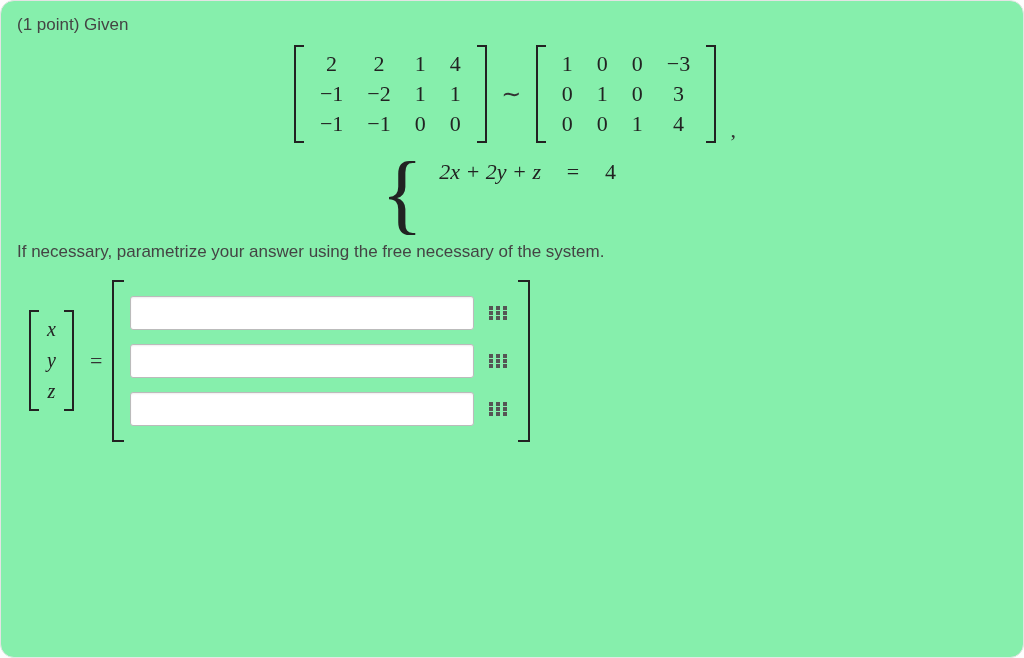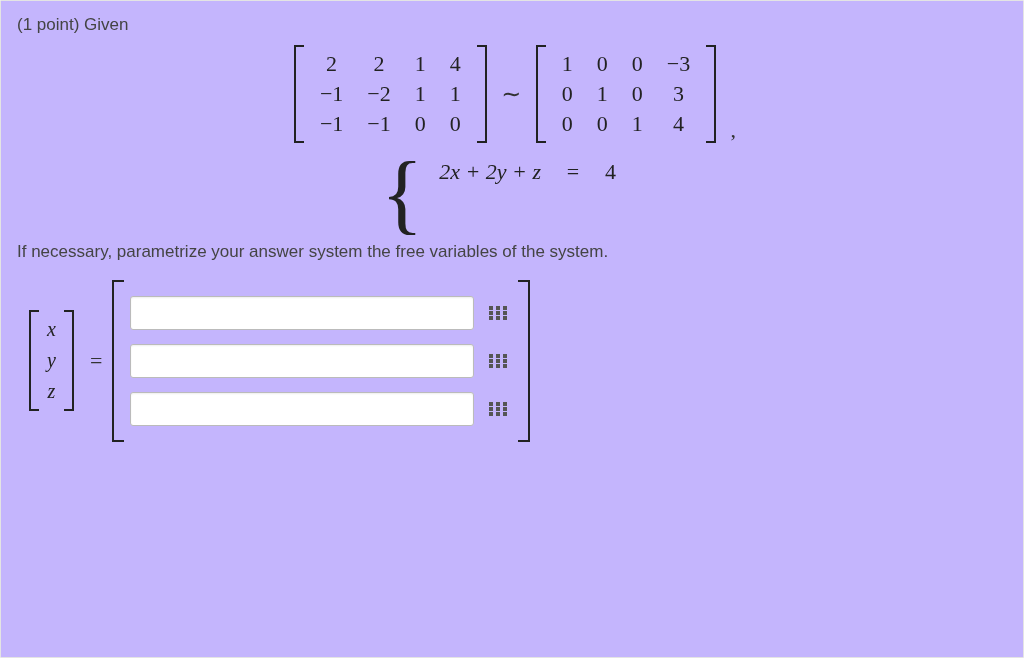--- a/index.html
+++ b/index.html
@@ -8,22 +8,22 @@
     font-family: Arial, Helvetica, sans-serif;
     background: #fdfdfd;
     color: #333;
   }
   .problem-box {
     width: 1024px;
     height: 658px;
     box-sizing: border-box;
     padding: 14px 16px;
     border: 1px solid #e4e4e4;
-    border-radius: 1px;
-    background: #c4b5fd;
+    border-radius: 14px;
+    background: #86efac;
     position: relative;
   }
   .prompt-line {
     font-size: 17px;
     color: #444;
     margin-bottom: 8px;
   }
   .math-block {
     text-align: center;
     margin: 10px 0 14px 0;
@@ -248,21 +248,21 @@
             <td class="lhs" style="font-style:italic;">2x + 2y + z</td>
             <td class="op">=</td>
             <td class="rhs">4</td>
           </tr>
         </tbody>
           </table>
       </div>
     </div>
   </div>
 
-  <div class="body-text">If necessary, parametrize your answer system the free variables of the system.</div>
+  <div class="body-text">If necessary, parametrize your answer using the free necessary of the system.</div>
 
   <div class="answer-row">
 
     <div class="matrix small-matrix">
       <div class="lbr"></div>
       <table>
         <tbody>
             <tr>
               <td>x</td>
             </tr>

